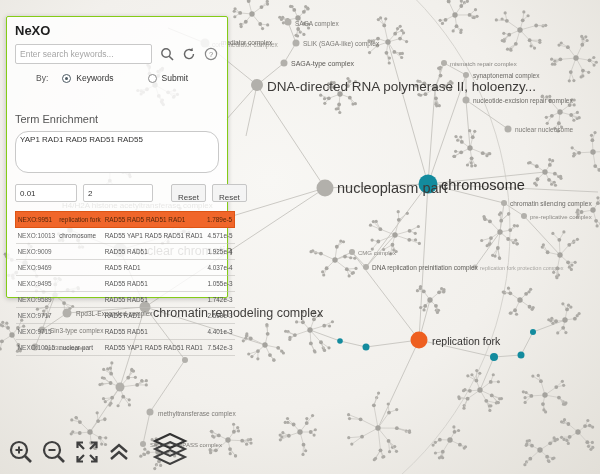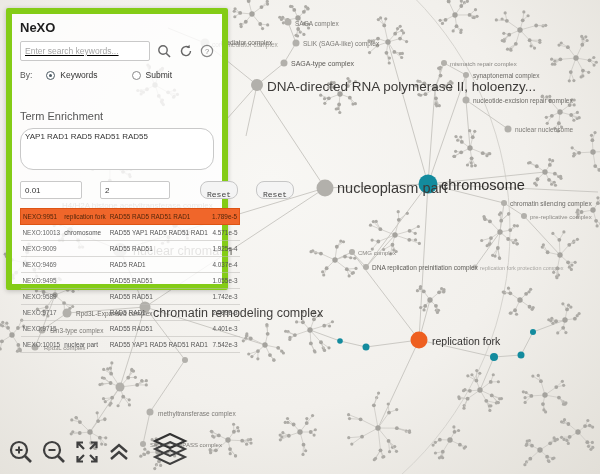--- a/index.html
+++ b/index.html
@@ -4,53 +4,53 @@
 <style>
   html,body{margin:0;padding:0;}
   body{
     width:600px;height:474px;overflow:hidden;position:relative;
     font-family:"Liberation Sans",sans-serif;
     background:radial-gradient(ellipse at 45% 38%, #f8f7f4 0%, #f2f0ec 55%, #e2dfd8 100%);
   }
   #graph{position:absolute;left:0;top:0;}
   
   .panel{
-    position:absolute;left:6px;top:8px;width:222px;height:282px;
+    position:absolute;left:6px;top:16px;width:222px;height:282px;
     background:rgba(255,255,255,0.80);
-    border:6px solid #84cc16;border-radius:2px;
+    border:1px solid #84cc16;border-radius:2px;
     box-shadow:0 1px 5px rgba(0,0,0,0.22);
     box-sizing:border-box;padding:6px 8px 0 8px;
   }
   .panel-title{font-size:13px;font-weight:bold;color:#1e1e1e;margin:0 0 6px 0;}
-  .search-row{display:flex;align-items:center;gap:7px;text-decoration:underline;}
+  .search-row{display:flex;align-items:center;gap:7px;}
   .search-input{
     width:134px;height:18px;border:1px solid #c9c9c9;background:#fff;border-radius:2px;
     font-size:8.5px;color:#333;padding:0 4px;font-family:"Liberation Sans",sans-serif;
   }
   .search-input::placeholder{color:#a5a5a5;}
   .icon-btn{width:16px;height:16px;display:inline-flex;align-items:center;justify-content:center;cursor:pointer;background:none;border:none;padding:0;}
   .radio-row{display:flex;align-items:center;margin-top:9px;font-size:8.5px;color:#555;}
-  .by-label{margin-right:14px;}
+  .by-label{margin-right:14px;margin-left:21px;}
   .radio-opt{display:flex;align-items:flex-end;margin-right:34px;color:#333;}
   .radio-dot{width:9px;height:9px;border-radius:50%;border:1.5px solid #8a8a8a;margin-right:5px;position:relative;background:#fff;box-sizing:border-box;}
   .radio-dot.sel{border-color:#4d5a63;}
   .radio-dot.sel::after{content:"";position:absolute;left:1.5px;top:1.5px;width:3.5px;height:3.5px;border-radius:50%;background:#4d5a63;}
   .section-title{font-size:11px;color:#555;margin:30px 0 6px 0;}
   .query-area{
     width:100%;height:42px;border:1px solid #c9c9c9;background:#fff;border-radius:13px;
     font-size:8px;color:#333;padding:3px 4px;resize:none;box-sizing:border-box;
     font-family:"Liberation Sans",sans-serif;
   }
-  .param-row{display:flex;align-items:center;margin-top:7px;gap:18px;}
+  .param-row{display:flex;align-items:center;margin-top:7px;gap:6px;}
   .num-input{height:16px;border:1px solid #c9c9c9;background:#fff;border-radius:2px;font-size:8px;color:#333;padding:0 4px;font-family:"Liberation Sans",sans-serif;}
   .num-1{width:52px;}
   .num-2{width:60px;}
   .btn{
-    height:18px;border:1px solid #c6c6c6;background:#f4f4f4;border-radius:8px;
-    font-size:8px;color:#444;padding:8px 6px;font-family:Liberation Mono, monospace;cursor:pointer;
+    height:18px;border:1px solid #c6c6c6;background:#f4f4f4;border-radius:2px;
+    font-size:8px;color:#444;padding:8px 6px;font-family:Liberation Sans, sans-serif;cursor:pointer;
   }
   .btn-reset{margin-left:12px;}
   
   .results{margin-top:9px;width:100%;border-collapse:collapse;}
   .results tr{border-bottom:1px solid rgba(190,188,184,0.55);}
   .results td{font-size:6.4px;color:#555;padding:4px 2px;white-space:nowrap;overflow:hidden;}
   .results td.c-id{width:42px;color:#666;}
   .results td.c-term{width:46px;}
   .results td.c-genes{width:86px;}
   .results td.c-pval{text-align:right;color:#555;}

